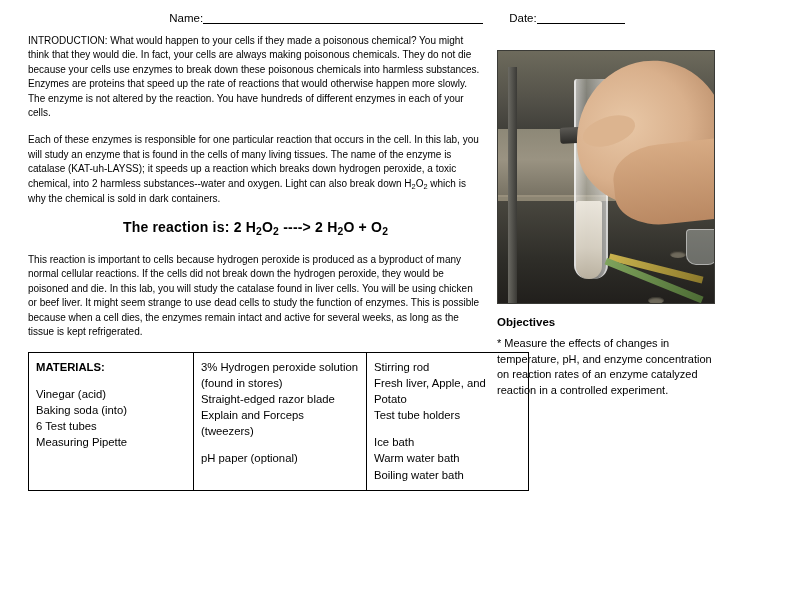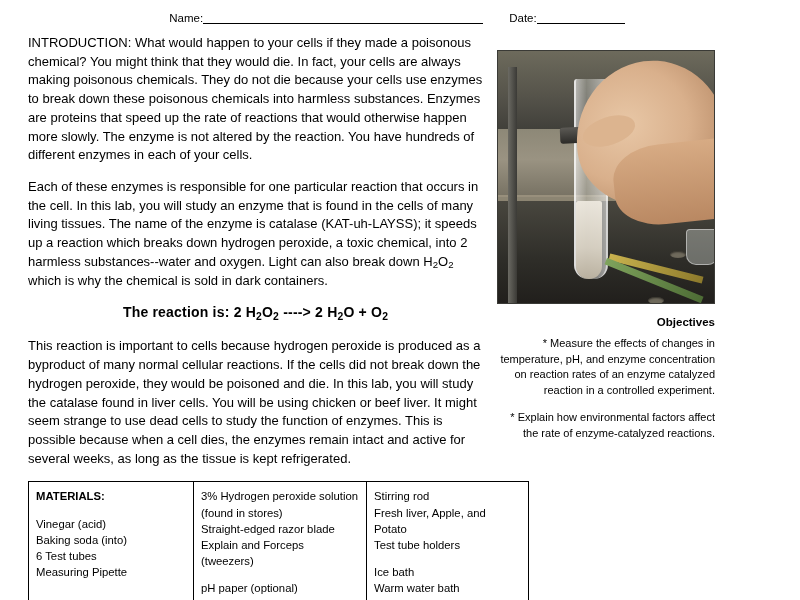--- a/index.html
+++ b/index.html
@@ -53,32 +53,31 @@
     gap: 14px;
   }
   .col-left {
     width: 455px;
     flex: 0 0 455px;
   }
   .col-right {
     width: 218px;
     flex: 0 0 218px;
     padding-top: 16px;
-    text-align: right;
   }
 
   h1.title {
     font-size: 21px;
     font-weight: bold;
     margin: 10px 0 14px 14px;
     letter-spacing: 0.2px;
   }
 
   p.para {
-    font-size: 13px;
+    font-size: 10px;
     line-height: 1.44;
     margin: 0 0 13px 0;
     text-align: left;
   }
   .reaction {
     font-size: 14px;
     font-weight: bold;
     text-align: center;
     margin: 12px 0 16px 0;
     letter-spacing: 0.2px;
@@ -310,18 +309,17 @@
         <div class="ph-thumb"></div>
         <div class="ph-pencil1"></div>
         <div class="ph-pencil2"></div>
         <div class="ph-hole1"></div>
         <div class="ph-hole2"></div>
         <div class="ph-flask"></div>
       </div>
 
       <div class="obj-title">Objectives</div>
       <div class="obj-item">* Measure the effects of changes in temperature, pH, and enzyme concentration on reaction rates of an enzyme catalyzed reaction in a controlled experiment.</div>
-      <div class="obj-item">* Explain how environmental factors affect the rate of enzyme-catalyzed reactions.</div>
 
     </div>
 
   </div>
 </div>
 
 </body></html>

